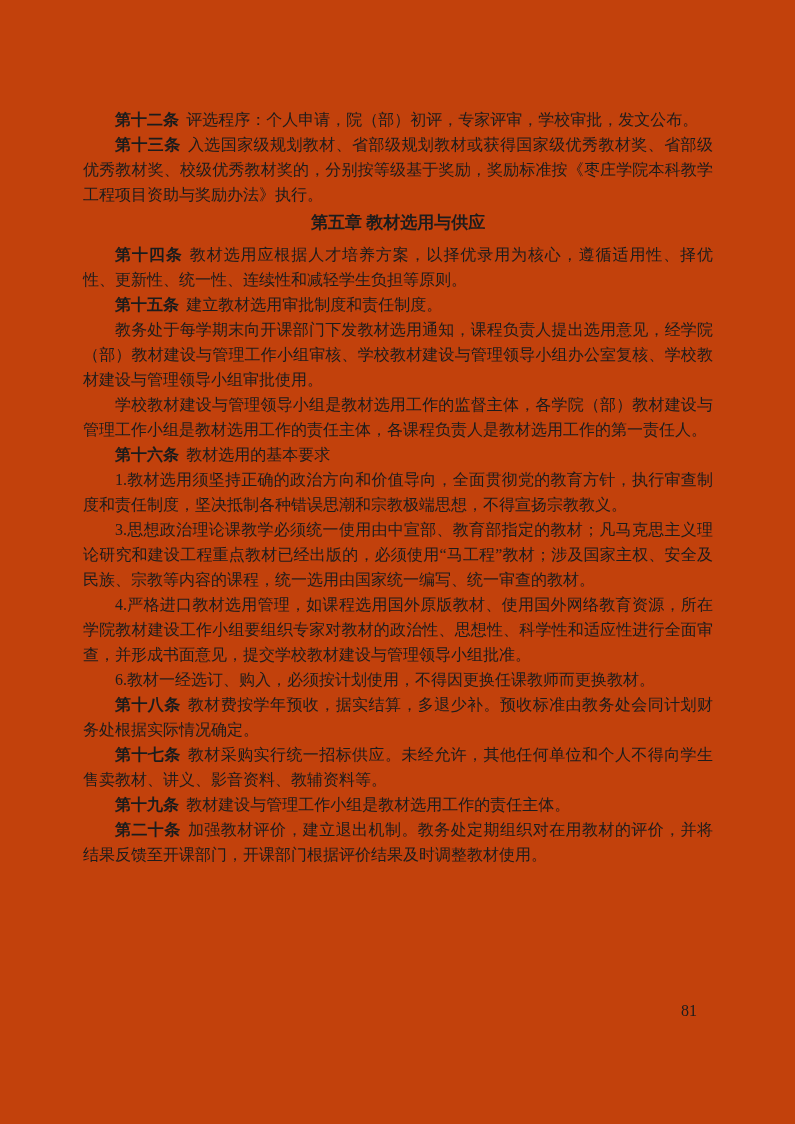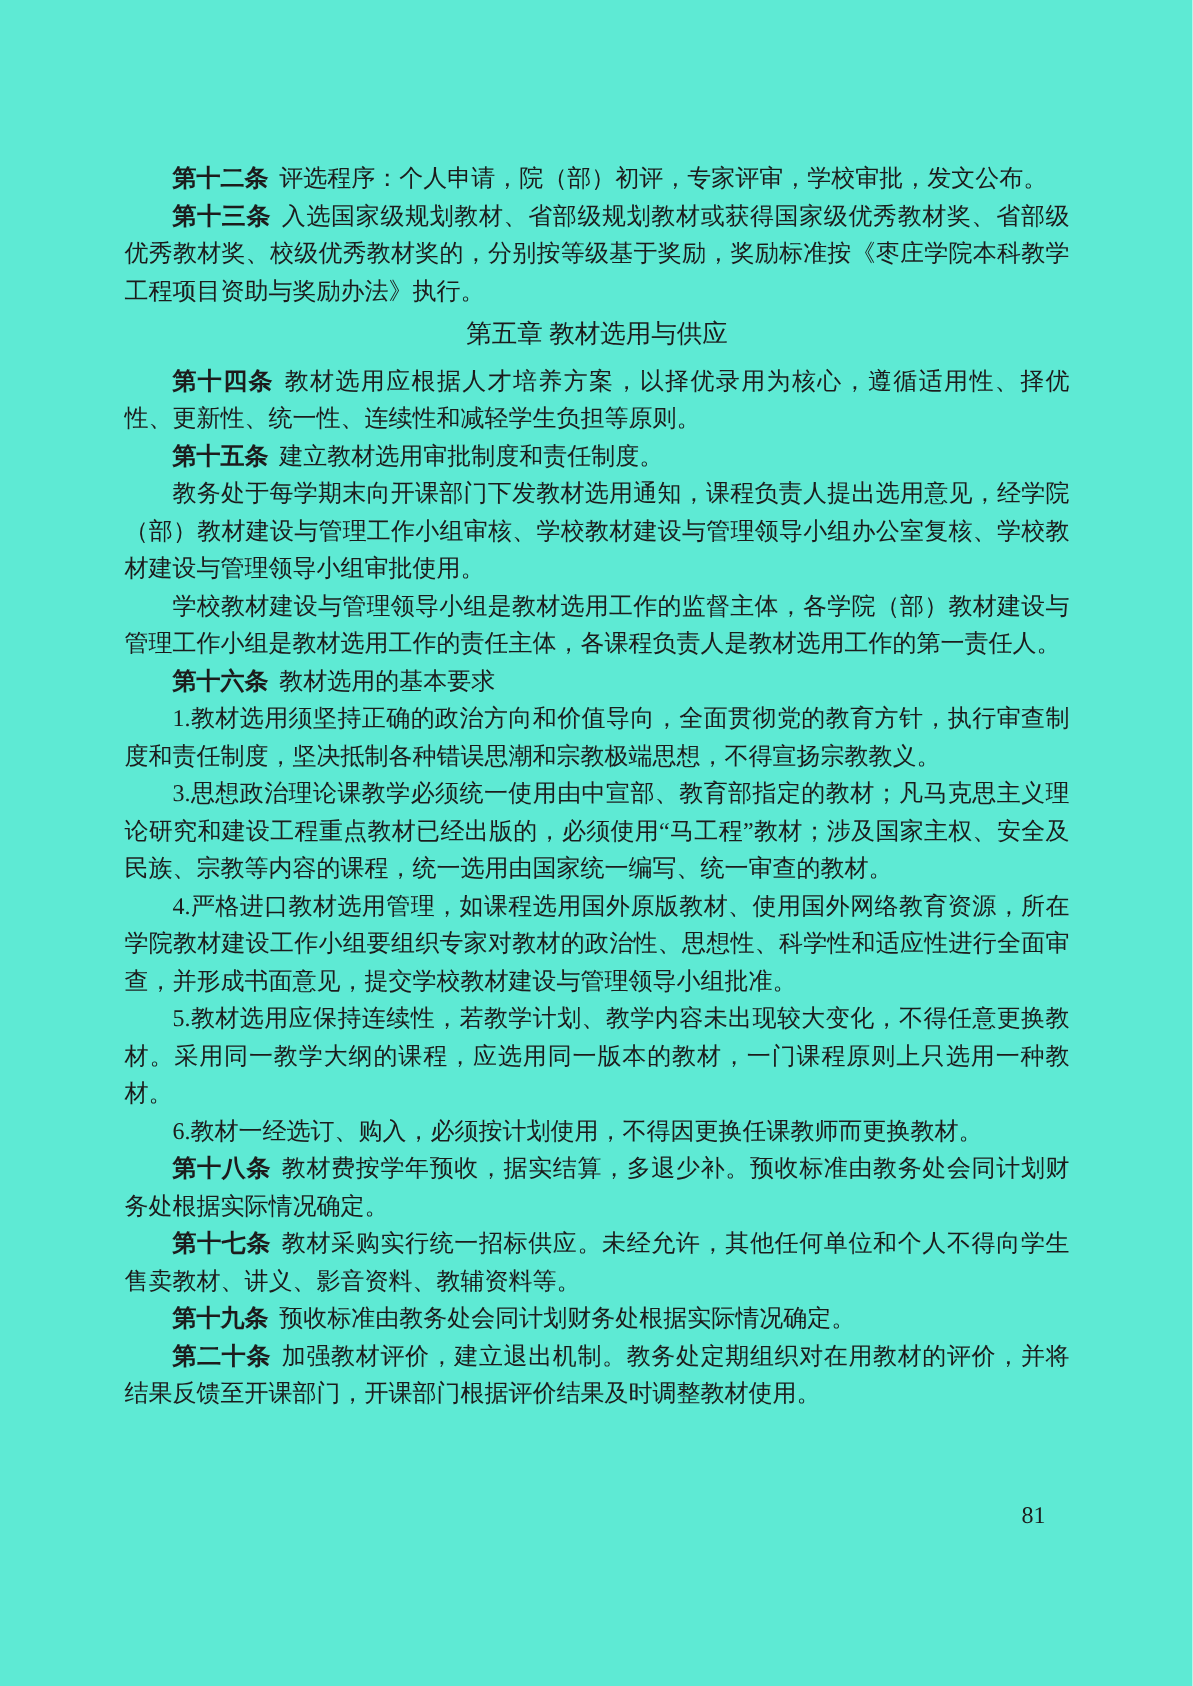--- a/index.html
+++ b/index.html
@@ -4,21 +4,21 @@
 <style>
   html, body {
     margin: 0;
     padding: 0;
     background: #ffffff;
   }
   .page {
     position: relative;
     width: 795px;
     height: 1124px;
-    background: #5eead4;
+    background: #c2410c;
     overflow: hidden;
     font-family: "Liberation Serif", "DejaVu Serif", serif;
     color: #1c1c1c;
   }
   .doc-body {
     position: absolute;
     left: 83px;
     top: 107px;
     width: 630px;
     font-size: 16px;
@@ -33,21 +33,21 @@
   .lead {
     font-weight: bold;
     margin-right: 0.45em;
   }
   .chapter {
     margin: 3px 0 7px 0;
     padding: 0;
     text-indent: 0;
     text-align: center;
     font-size: 17px;
-    font-weight: normal;
+    font-weight: bold;
     line-height: 25px;
   }
   .page-number {
     position: absolute;
     left: 681px;
     top: 1001px;
     font-size: 16px;
     line-height: 20px;
     color: #1c1c1c;
   }
@@ -74,28 +74,27 @@
 
     <p class="para"><b class="lead">第十六条</b><span>教材选用的基本要求</span></p>
 
     <p class="para">1.教材选用须坚持正确的政治方向和价值导向，全面贯彻党的教育方针，执行审查制度和责任制度，坚决抵制各种错误思潮和宗教极端思想，不得宣扬宗教教义。</p>
 
 
     <p class="para">3.思想政治理论课教学必须统一使用由中宣部、教育部指定的教材；凡马克思主义理论研究和建设工程重点教材已经出版的，必须使用“马工程”教材；涉及国家主权、安全及民族、宗教等内容的课程，统一选用由国家统一编写、统一审查的教材。</p>
 
     <p class="para">4.严格进口教材选用管理，如课程选用国外原版教材、使用国外网络教育资源，所在学院教材建设工作小组要组织专家对教材的政治性、思想性、科学性和适应性进行全面审查，并形成书面意见，提交学校教材建设与管理领导小组批准。</p>
 
-    <p class="para">5.教材选用应保持连续性，若教学计划、教学内容未出现较大变化，不得任意更换教材。采用同一教学大纲的课程，应选用同一版本的教材，一门课程原则上只选用一种教材。</p>
 
     <p class="para">6.教材一经选订、购入，必须按计划使用，不得因更换任课教师而更换教材。</p>
 
     <p class="para"><b class="lead">第十八条</b><span>教材费按学年预收，据实结算，多退少补。预收标准由教务处会同计划财务处根据实际情况确定。</span></p>
 
     <p class="para"><b class="lead">第十七条</b><span>教材采购实行统一招标供应。未经允许，其他任何单位和个人不得向学生售卖教材、讲义、影音资料、教辅资料等。</span></p>
 
-    <p class="para"><b class="lead">第十九条</b><span>预收标准由教务处会同计划财务处根据实际情况确定。</span></p>
+    <p class="para"><b class="lead">第十九条</b><span>教材建设与管理工作小组是教材选用工作的责任主体。</span></p>
 
     <p class="para"><b class="lead">第二十条</b><span>加强教材评价，建立退出机制。教务处定期组织对在用教材的评价，并将结果反馈至开课部门，开课部门根据评价结果及时调整教材使用。</span></p>
 
   </div>
 
   <div class="page-number">81</div>
 </div>
 
 </body></html>

